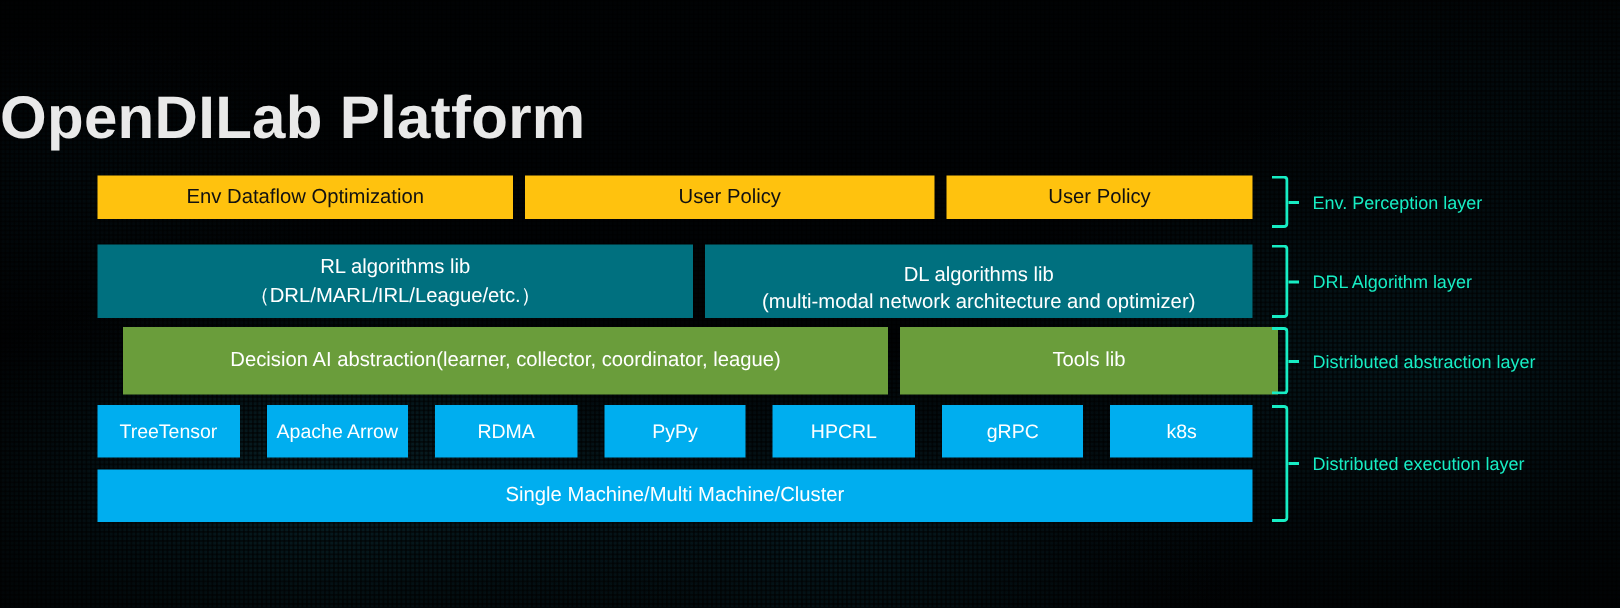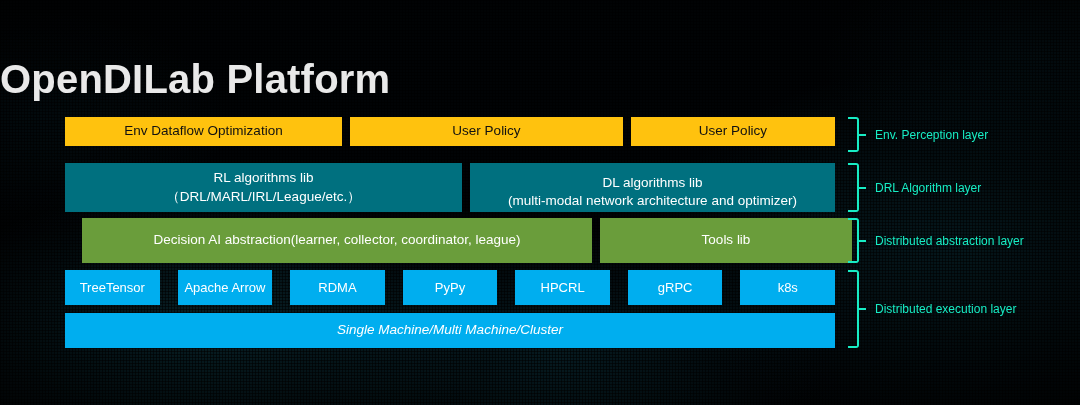--- a/index.html
+++ b/index.html
@@ -77,21 +77,21 @@
   #row3 .box{background:#6A9D3B;}
   #row3 .b1{width:510px;}
   #row3 .b2{width:252px;}
 
   
   #row4{left:65px;top:270px;width:770px;height:35px;gap:18px;}
   #row4 .box{background:#00AEEF;flex:1 1 0;font-size:13px;}
 
   
   #row5{left:65px;top:313px;width:770px;height:35px;}
-  #row5 .box{background:#00AEEF;width:872px;font-style:italic;}
+  #row5 .box{background:#00AEEF;width:872px;}
 
   
   .layer{
     position:absolute;
     display:flex;align-items:center;
     z-index:4;
   }
   .brace{
     position:relative;
     width:13px;

